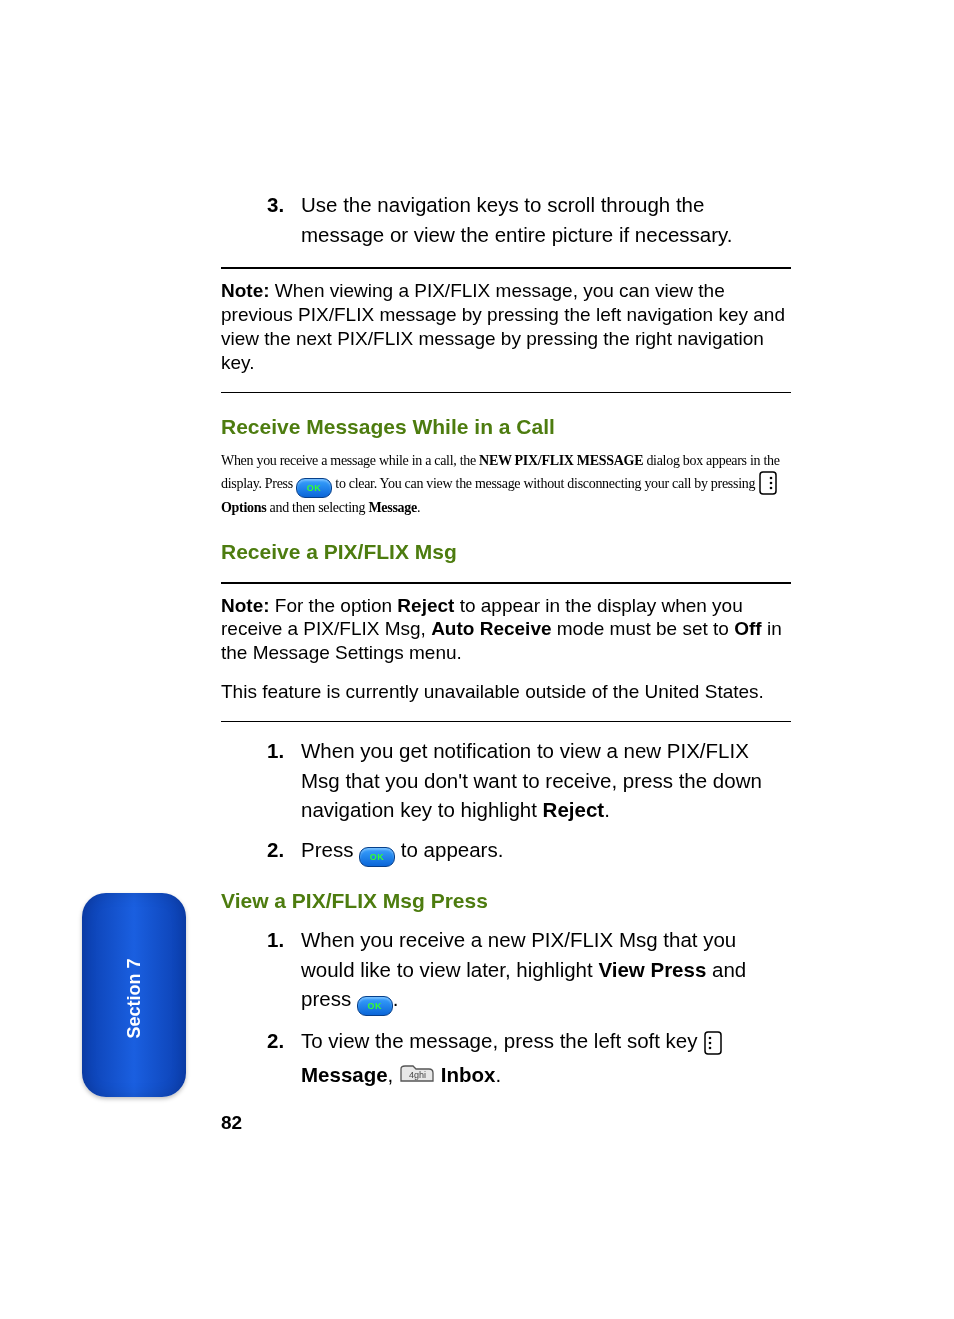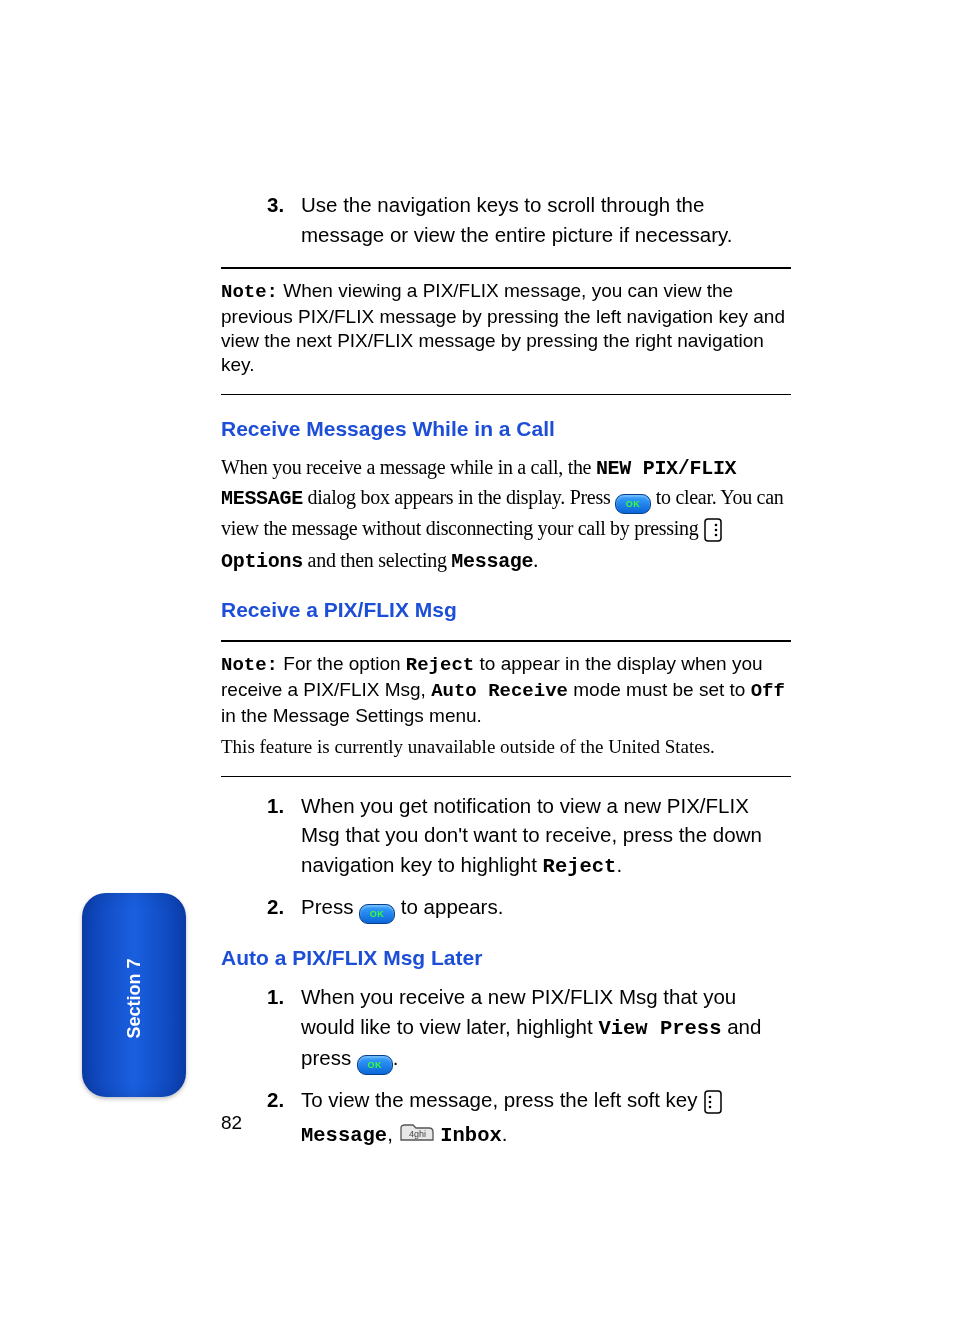--- a/index.html
+++ b/index.html
@@ -43,33 +43,33 @@
   }
   .hr.thin {
     border-top: 1.5px solid #000;
   }
   .note {
     font-size: 19px;
     line-height: 1.25;
     margin: 0 0 8px 0;
   }
   .heading {
-    color: #1d4ed8;
+    color: #4d7c0f;
     font-weight: bold;
     font-size: 21px;
     margin: 22px 0 12px 0;
   }
   .serif {
     font-family: "Book Antiqua", Palatino, "Palatino Linotype", Georgia, serif;
-    font-size: 20px;
+    font-size: 14px;
     line-height: 1.4;
     letter-spacing: -0.3px;
     margin: 0;
   }
-  .b { font-weight: bold; font-family: Liberation Mono, monospace; }
+  .b { font-weight: bold; }
   .ok-key {
     display: inline-block;
     vertical-align: -3px;
     width: 34px;
     height: 18px;
     border-radius: 9px/9px;
     background: linear-gradient(#3aa3ff, #0b66d8);
     border: 1px solid #063f8a;
     position: relative;
     color: #3f3;
@@ -88,21 +88,21 @@
     display: inline-block;
     vertical-align: -4px;
   }
   .softkey-right svg, .softkey-left svg, .folder-key svg {
     vertical-align: -3px;
   }
   .page-num {
     position: absolute;
     left: 221px;
     top: 1112px;
-    font-weight: normal;
+    font-weight: bold;
     font-size: 19px;
   }
   .tab {
     position: absolute;
     left: 82px;
     top: 893px;
     width: 104px;
     height: 204px;
     background: linear-gradient(90deg, #0b3fb0 0%, #1a5fe0 50%, #0b3fb0 100%);
     border-radius: 24px;
@@ -116,22 +116,21 @@
     transform: rotate(-90deg);
     transform-origin: center;
     white-space: nowrap;
     left: 0;
     right: 0;
     text-align: center;
     top: 95px;
   }
   .unavail {
     font-size: 19px;
-    margin: 8px 0 6px 0;
-    font-family: Liberation Serif, serif;
+    margin: 16px 0 6px 0;
   }
 </style>
 </head>
 <body>
 
 <div class="content">
 
   <ul class="ol">
     <li>
       <span class="num">3.</span>
@@ -169,21 +168,21 @@
     <li>
       <span class="num">1.</span>
       <span>When you get notification to view a new PIX/FLIX Msg that you don't want to receive, press the down navigation key to highlight </span><span class="b">Reject</span><span>.</span>
     </li>
     <li>
       <span class="num">2.</span>
       <span>Press </span><span class="ok-key"></span><span> to appears.</span>
     </li>
   </ul>
 
-  <div class="heading">Auto a PIX/FLIX Msg Later</div>
+  <div class="heading">View a PIX/FLIX Msg Press</div>
 
   <ul class="ol">
     <li>
       <span class="num">1.</span>
       <span>When you receive a new PIX/FLIX Msg that you would like to view later, highlight </span><span class="b">View Press</span><span> and press </span><span class="ok-key"></span><span>.</span>
     </li>
     <li>
       <span class="num">2.</span>
       <span>To view the message, press the left soft key </span><span class="softkey softkey-left"><svg width="20" height="24">
             <rect x="2" y="1" width="16" height="22" rx="3" fill="none" stroke="#000" stroke-width="1.5"></rect>

